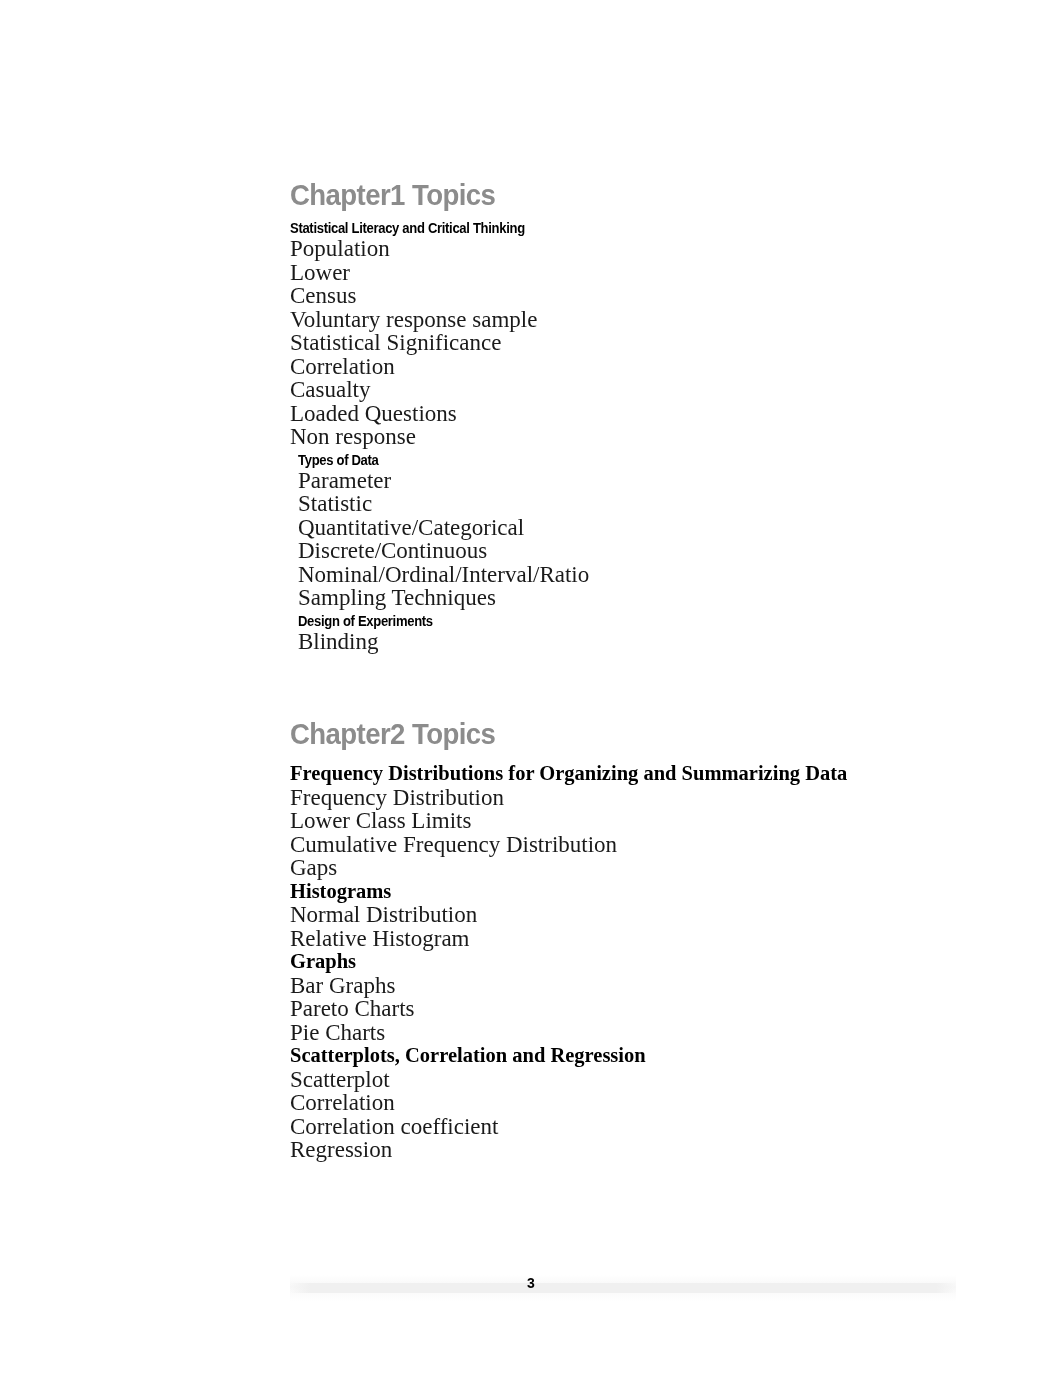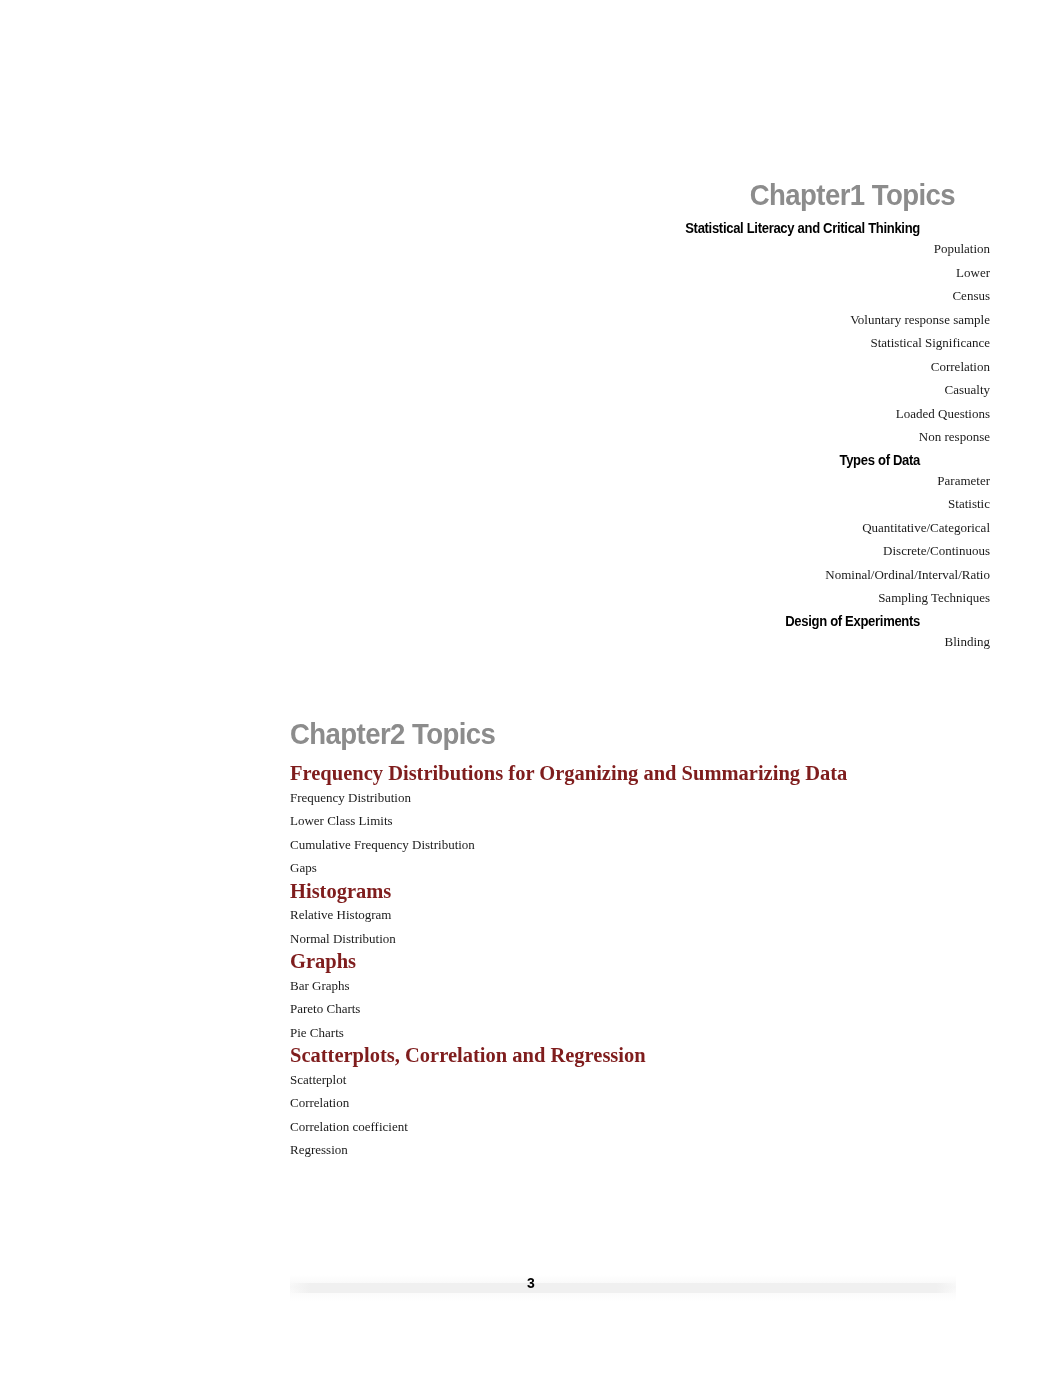--- a/index.html
+++ b/index.html
@@ -57,40 +57,40 @@
     white-space: nowrap;
     margin: 0;
   }
 
   
   .subhead-serif {
     font-family: "Liberation Serif", serif;
     font-weight: bold;
     font-size: 20.5px;
     line-height: 23.5px;
-    color: #7f1d1d;
+    color: #000000;
     white-space: nowrap;
     margin: 0;
   }
 
   
   .topic {
     font-family: "Liberation Serif", serif;
     font-weight: normal;
-    font-size: 13px;
+    font-size: 23px;
     line-height: 23.5px;
     color: #1a1a1a;
     white-space: nowrap;
     margin: 0;
   }
 
   .section { margin: 0; }
-  .section-gap-top { margin-top: 3px; }
-
-  .chapter-block-1 { margin: 0; text-align: right; }
+  .section-gap-top { margin-top: 3px; margin-left: 8px; }
+
+  .chapter-block-1 { margin: 0; }
   .chapter-1-heading { margin-bottom: 8px; }
 
   .chapter-block-2 { margin-top: 64px; }
   .chapter-2-heading { margin-bottom: 11px; }
 
   
   .footer {
     position: absolute;
     left: 0;
     top: 1262px;
@@ -178,22 +178,22 @@
       <div class="section">
         <div class="subhead-serif">Frequency Distributions for Organizing and Summarizing Data</div>
         <div class="topic">Frequency Distribution</div>
         <div class="topic">Lower Class Limits</div>
         <div class="topic">Cumulative Frequency Distribution</div>
         <div class="topic">Gaps</div>
       </div>
 
       <div class="section">
         <div class="subhead-serif">Histograms</div>
+        <div class="topic">Normal Distribution</div>
         <div class="topic">Relative Histogram</div>
-        <div class="topic">Normal Distribution</div>
       </div>
 
       <div class="section">
         <div class="subhead-serif">Graphs</div>
         <div class="topic">Bar Graphs</div>
         <div class="topic">Pareto Charts</div>
         <div class="topic">Pie Charts</div>
       </div>
 
       <div class="section">

